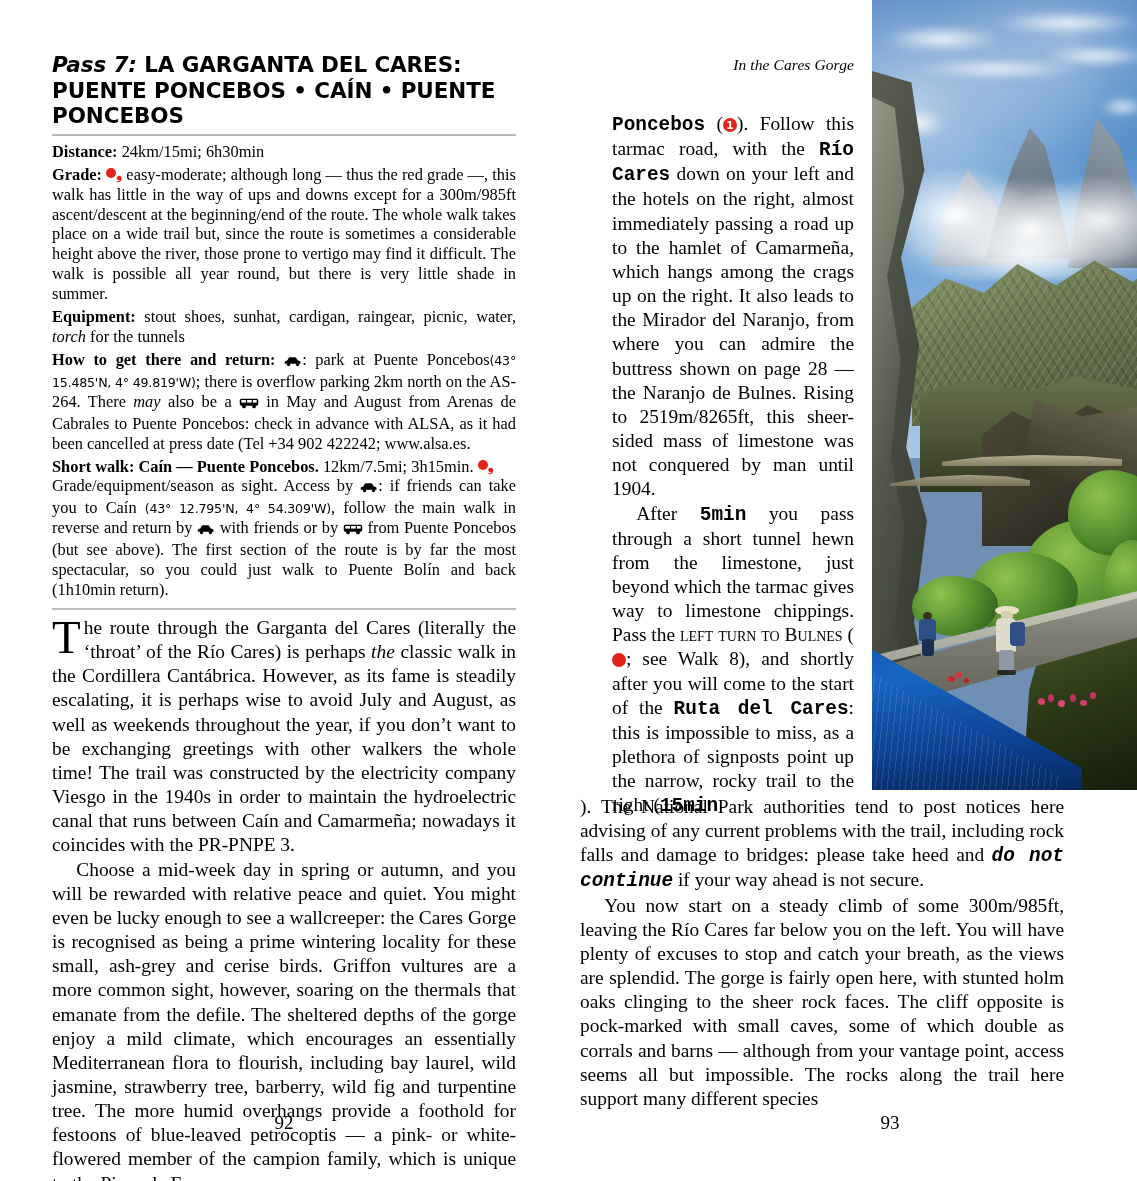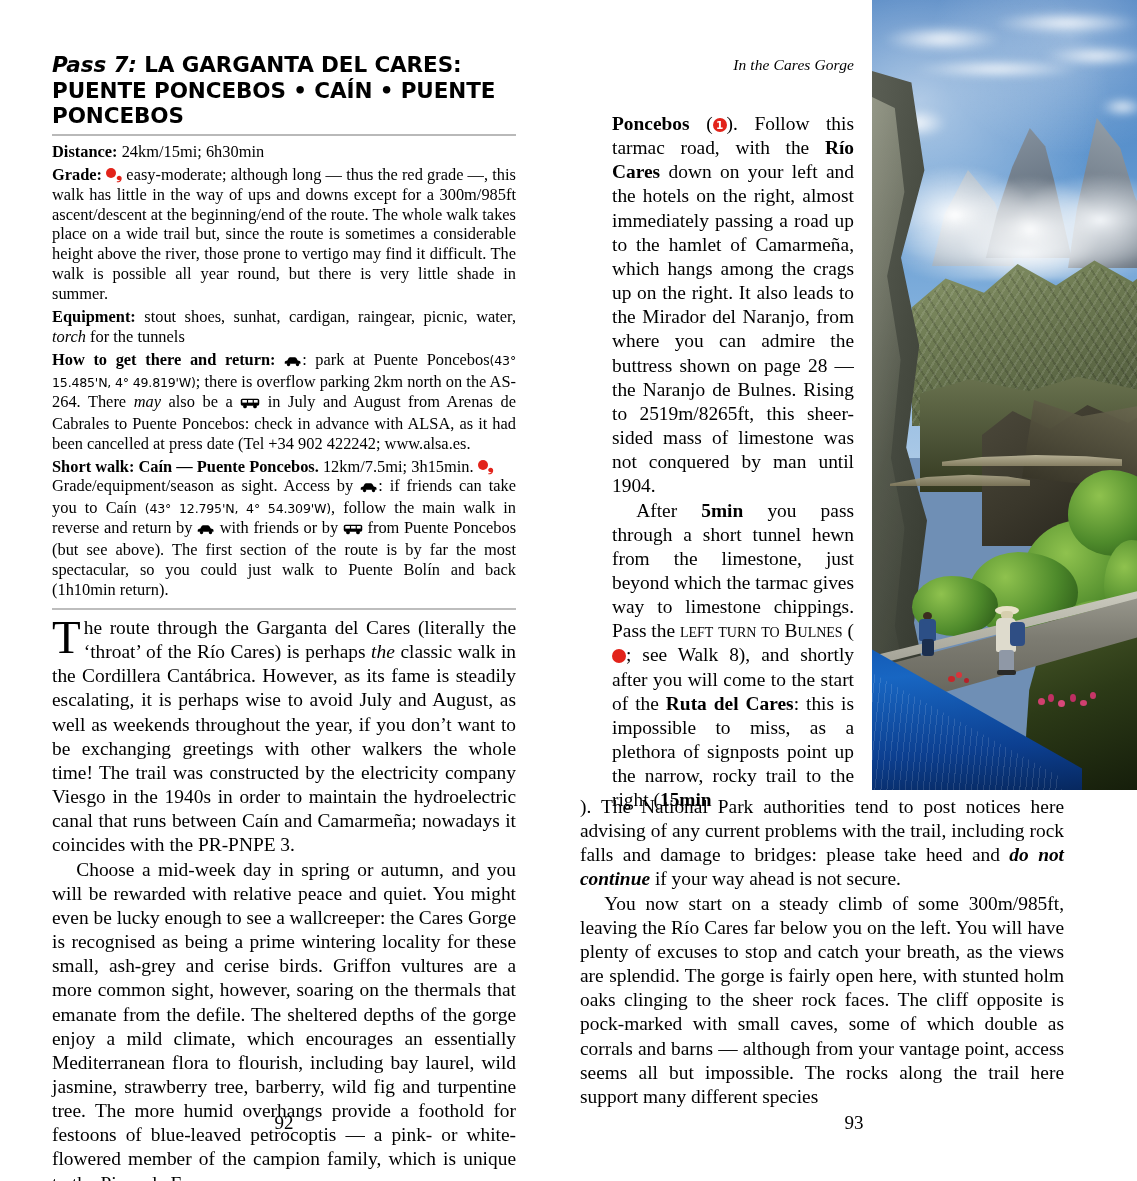--- a/index.html
+++ b/index.html
@@ -260,21 +260,21 @@
   p.body {
     font-size: 19.4px;
     line-height: 1.245;
     text-align: justify;
     text-justify: inter-word;
     margin: 0;
     hyphens: manual;
   }
   p.body.indent { text-indent: 1.25em; }
   p.body i { font-style: italic; }
-  p.body b { font-weight: bold; }
+  p.body b { font-weight: bold; font-family: Liberation Mono, monospace; }
   .sc { font-variant: small-caps; }
 
   .dropcap-para {
     position: relative;
   }
   .dropcap {
     float: left;
     font-size: 47px;
     line-height: 0.84;
     padding: 2px 3px 0 0;
@@ -313,21 +313,21 @@
     vertical-align: 1px;
   }
 
   
   .folio {
     position: absolute;
     font-size: 19px;
     text-align: center;
   }
   #folio-left { left: 52px; top: 1112px; width: 464px; }
-  #folio-right { left: 612px; top: 1112px; width: 484px; }
+  #folio-right { left: 648px; top: 1112px; width: 484px; }
 </style>
 </head>
 <body>
 
 <div id="page">
 
   <div id="photo">
     <div class="ph-layer sky"></div>
 
     <div class="ph-layer cloudwisp" style="left:10px;top:26px;width:120px;height:26px;"></div>
@@ -423,21 +423,21 @@
           </svg>
       </span><span>: park at Puente Poncebos</span><span class="gps">(43° 15.485'N, 4° 49.819'W)</span><span>; there is overflow parking 2km north on the AS-264. There </span><i>may</i><span> also be a </span><span class="icon-bus">
         <svg width="20" height="12" viewBox="0 0 26 15">
             <rect x="1" y="2" width="24" height="9" rx="2.2" fill="#000"></rect>
             <rect x="3" y="3.6" width="6" height="3.4" fill="#fff"></rect>
             <rect x="10.5" y="3.6" width="6" height="3.4" fill="#fff"></rect>
             <rect x="18" y="3.6" width="5" height="3.4" fill="#fff"></rect>
             <circle cx="6.5" cy="12" r="2.4" fill="#000"></circle>
             <circle cx="19.5" cy="12" r="2.4" fill="#000"></circle>
           </svg>
-      </span><span> in July and August from Arenas de Cabrales to Puente Poncebos: check in advance with ALSA, as it had been cancelled at press date (Tel +34 902 422242; www.alsa.es.</span></p>
+      </span><span> in May and August from Arenas de Cabrales to Puente Poncebos: check in advance with ALSA, as it had been cancelled at press date (Tel +34 902 422242; www.alsa.es.</span></p>
 
     <p class="meta"><b>Short walk: Caín — Puente Poncebos.</b><span> 12km/7.5mi; 3h15min.</span>
       <span class="reddot"></span><span class="redboot">❟</span><br><span>Grade/equipment/season as sight. Access by </span><span class="icon-car">
         <svg width="18" height="11" viewBox="0 0 24 14">
             <path d="M2 10h20v-2.2c0-.8-.4-1.4-1.2-1.6l-2.4-.6-2-3.2C15.9 1.6 15.2 1.2 14.4 1.2H8.2c-.9 0-1.6.4-2 1.2L4.4 5.6l-2.3.6C1.4 6.4 1 7 1 7.8V10z" fill="#000"></path>
             <circle cx="6" cy="11" r="2.2" fill="#000"></circle>
             <circle cx="18" cy="11" r="2.2" fill="#000"></circle>
           </svg>
       </span><span>: if friends can take you to Caín </span><span class="gps">(43° 12.795'N, 4° 54.309'W)</span><span>, follow the main walk in reverse and return by </span><span class="icon-car">
         <svg width="18" height="11" viewBox="0 0 24 14">

